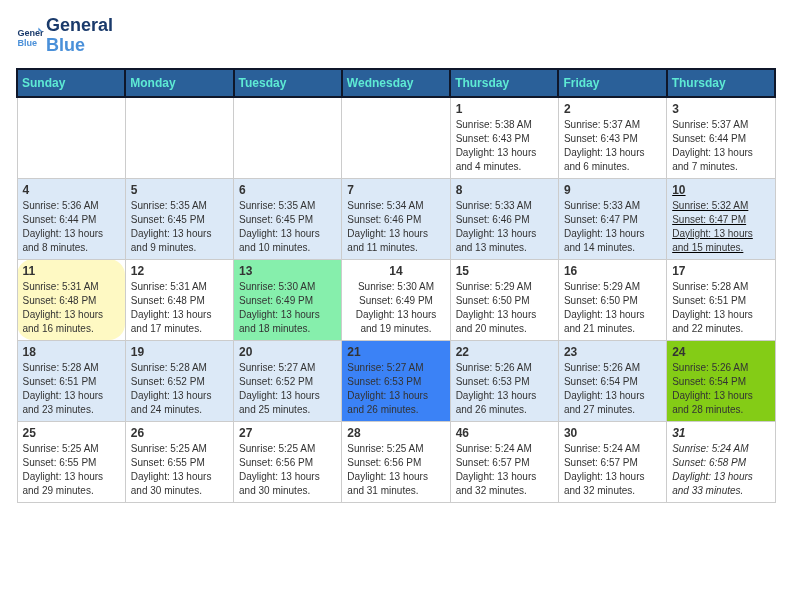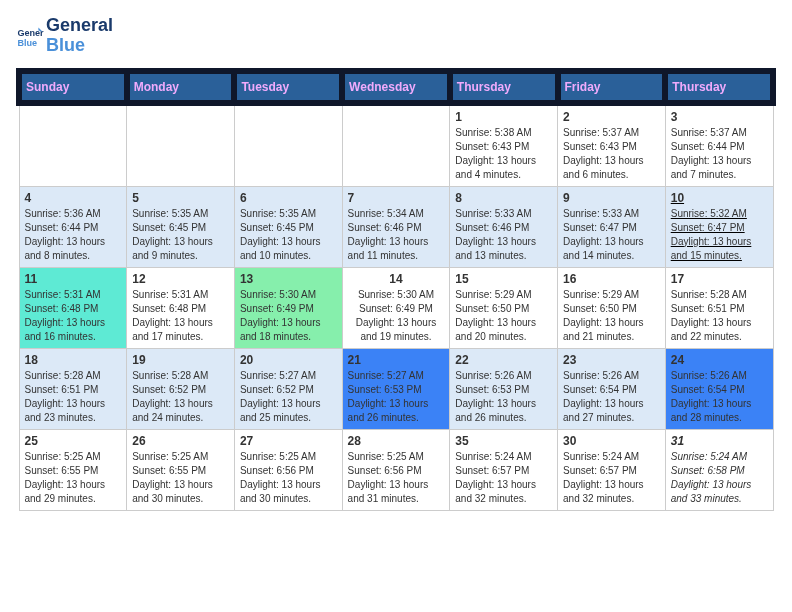--- a/index.html
+++ b/index.html
@@ -42,26 +42,26 @@
       font-size: 16px;
       color: #333;
     }
     .calendar {
       width: 100%;
       border-collapse: collapse;
       font-size: 11px;
     }
     .calendar th {
       background-color: #2a6099;
-      color: #f0abfc;
+      color: #5eead4;
       padding: 6px 4px;
       text-align: left;
       font-size: 12px;
       font-weight: bold;
-      border: 6px solid #0f172a;
+      border: 2px solid #0f172a;
     }
     .calendar td {
       vertical-align: top;
       padding: 4px 5px;
       border: 1px solid #ccc;
       width: 14.28%;
       height: 80px;
       background: #fff;
     }
     .calendar tr:nth-child(odd) td {
@@ -163,21 +163,21 @@
         <td style="background-color: rgb(220, 233, 247);">
           <span class="day-num">9</span>
           <div class="day-info">Sunrise: 5:33 AM<br>Sunset: 6:47 PM<br>Daylight: 13 hours<br>and 14 minutes.</div>
         </td>
         <td style="background-color: rgb(220, 233, 247); text-decoration: underline;">
           <span class="day-num">10</span>
           <div class="day-info">Sunrise: 5:32 AM<br>Sunset: 6:47 PM<br>Daylight: 13 hours<br>and 15 minutes.</div>
         </td>
       </tr>
       <tr>
-        <td style="background-color: #5eead4;">
+        <td style="background-color: #fef9c3; border-radius: 16px;">
           <span class="day-num">11</span>
           <div class="day-info">Sunrise: 5:31 AM<br>Sunset: 6:48 PM<br>Daylight: 13 hours<br>and 16 minutes.</div>
         </td>
         <td style="background-color: rgb(255, 255, 255);">
           <span class="day-num">12</span>
           <div class="day-info">Sunrise: 5:31 AM<br>Sunset: 6:48 PM<br>Daylight: 13 hours<br>and 17 minutes.</div>
         </td>
         <td style="background-color: #86efac; margin-left: 48px;">
           <span class="day-num">13</span>
           <div class="day-info">Sunrise: 5:30 AM<br>Sunset: 6:49 PM<br>Daylight: 13 hours<br>and 18 minutes.</div>
@@ -217,21 +217,21 @@
           <div class="day-info">Sunrise: 5:27 AM<br>Sunset: 6:53 PM<br>Daylight: 13 hours<br>and 26 minutes.</div>
         </td>
         <td style="background-color: rgb(220, 233, 247);">
           <span class="day-num">22</span>
           <div class="day-info">Sunrise: 5:26 AM<br>Sunset: 6:53 PM<br>Daylight: 13 hours<br>and 26 minutes.</div>
         </td>
         <td style="background-color: rgb(220, 233, 247);">
           <span class="day-num">23</span>
           <div class="day-info">Sunrise: 5:26 AM<br>Sunset: 6:54 PM<br>Daylight: 13 hours<br>and 27 minutes.</div>
         </td>
-        <td style="background-color: #3b82f6;">
+        <td style="background-color: #84cc16;">
           <span class="day-num">24</span>
           <div class="day-info">Sunrise: 5:26 AM<br>Sunset: 6:54 PM<br>Daylight: 13 hours<br>and 28 minutes.</div>
         </td>
       </tr>
       <tr>
         <td style="background-color: rgb(255, 255, 255);">
           <span class="day-num">25</span>
           <div class="day-info">Sunrise: 5:25 AM<br>Sunset: 6:55 PM<br>Daylight: 13 hours<br>and 29 minutes.</div>
         </td>
         <td style="background-color: rgb(255, 255, 255);">
@@ -240,21 +240,21 @@
         </td>
         <td style="background-color: rgb(255, 255, 255);">
           <span class="day-num">27</span>
           <div class="day-info">Sunrise: 5:25 AM<br>Sunset: 6:56 PM<br>Daylight: 13 hours<br>and 30 minutes.</div>
         </td>
         <td style="background-color: rgb(255, 255, 255);">
           <span class="day-num">28</span>
           <div class="day-info">Sunrise: 5:25 AM<br>Sunset: 6:56 PM<br>Daylight: 13 hours<br>and 31 minutes.</div>
         </td>
         <td style="background-color: rgb(255, 255, 255);">
-          <span class="day-num">35</span>
+          <span class="day-num">46</span>
           <div class="day-info">Sunrise: 5:24 AM<br>Sunset: 6:57 PM<br>Daylight: 13 hours<br>and 32 minutes.</div>
         </td>
         <td style="background-color: rgb(255, 255, 255);">
           <span class="day-num">30</span>
           <div class="day-info">Sunrise: 5:24 AM<br>Sunset: 6:57 PM<br>Daylight: 13 hours<br>and 32 minutes.</div>
         </td>
         <td style="background-color: rgb(255, 255, 255); font-style: italic;">
           <span class="day-num">31</span>
           <div class="day-info">Sunrise: 5:24 AM<br>Sunset: 6:58 PM<br>Daylight: 13 hours<br>and 33 minutes.</div>
         </td>

